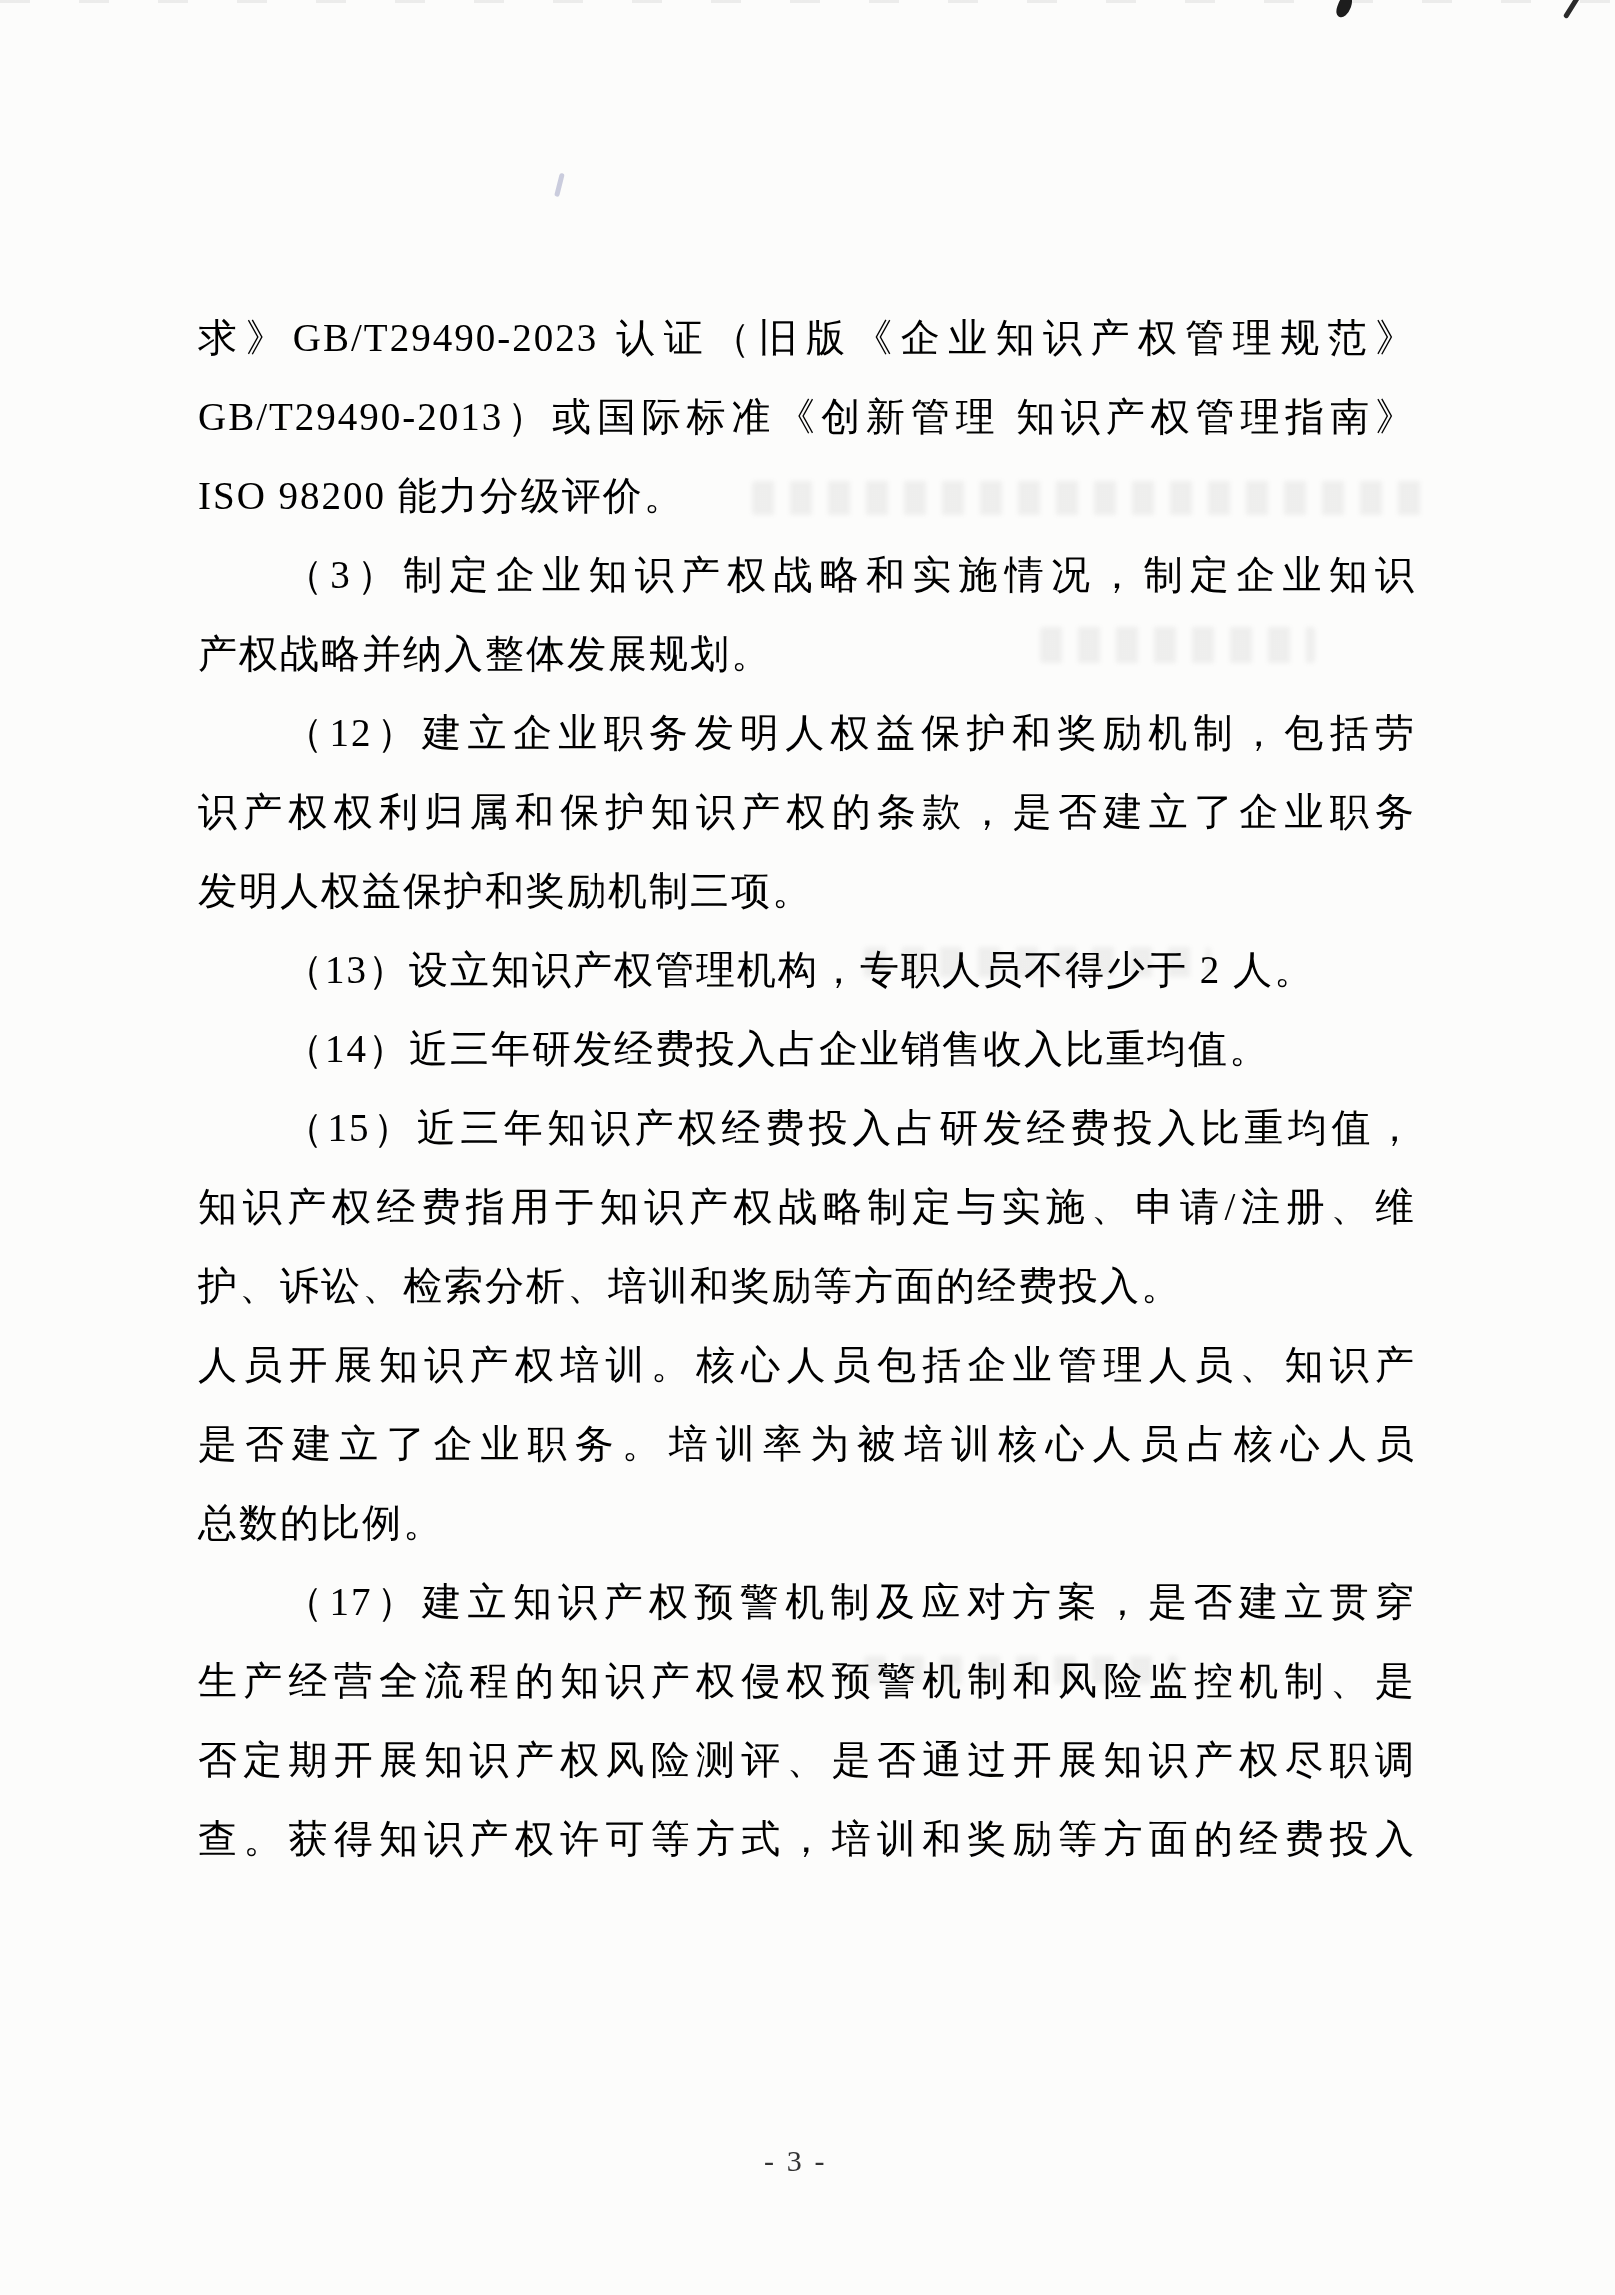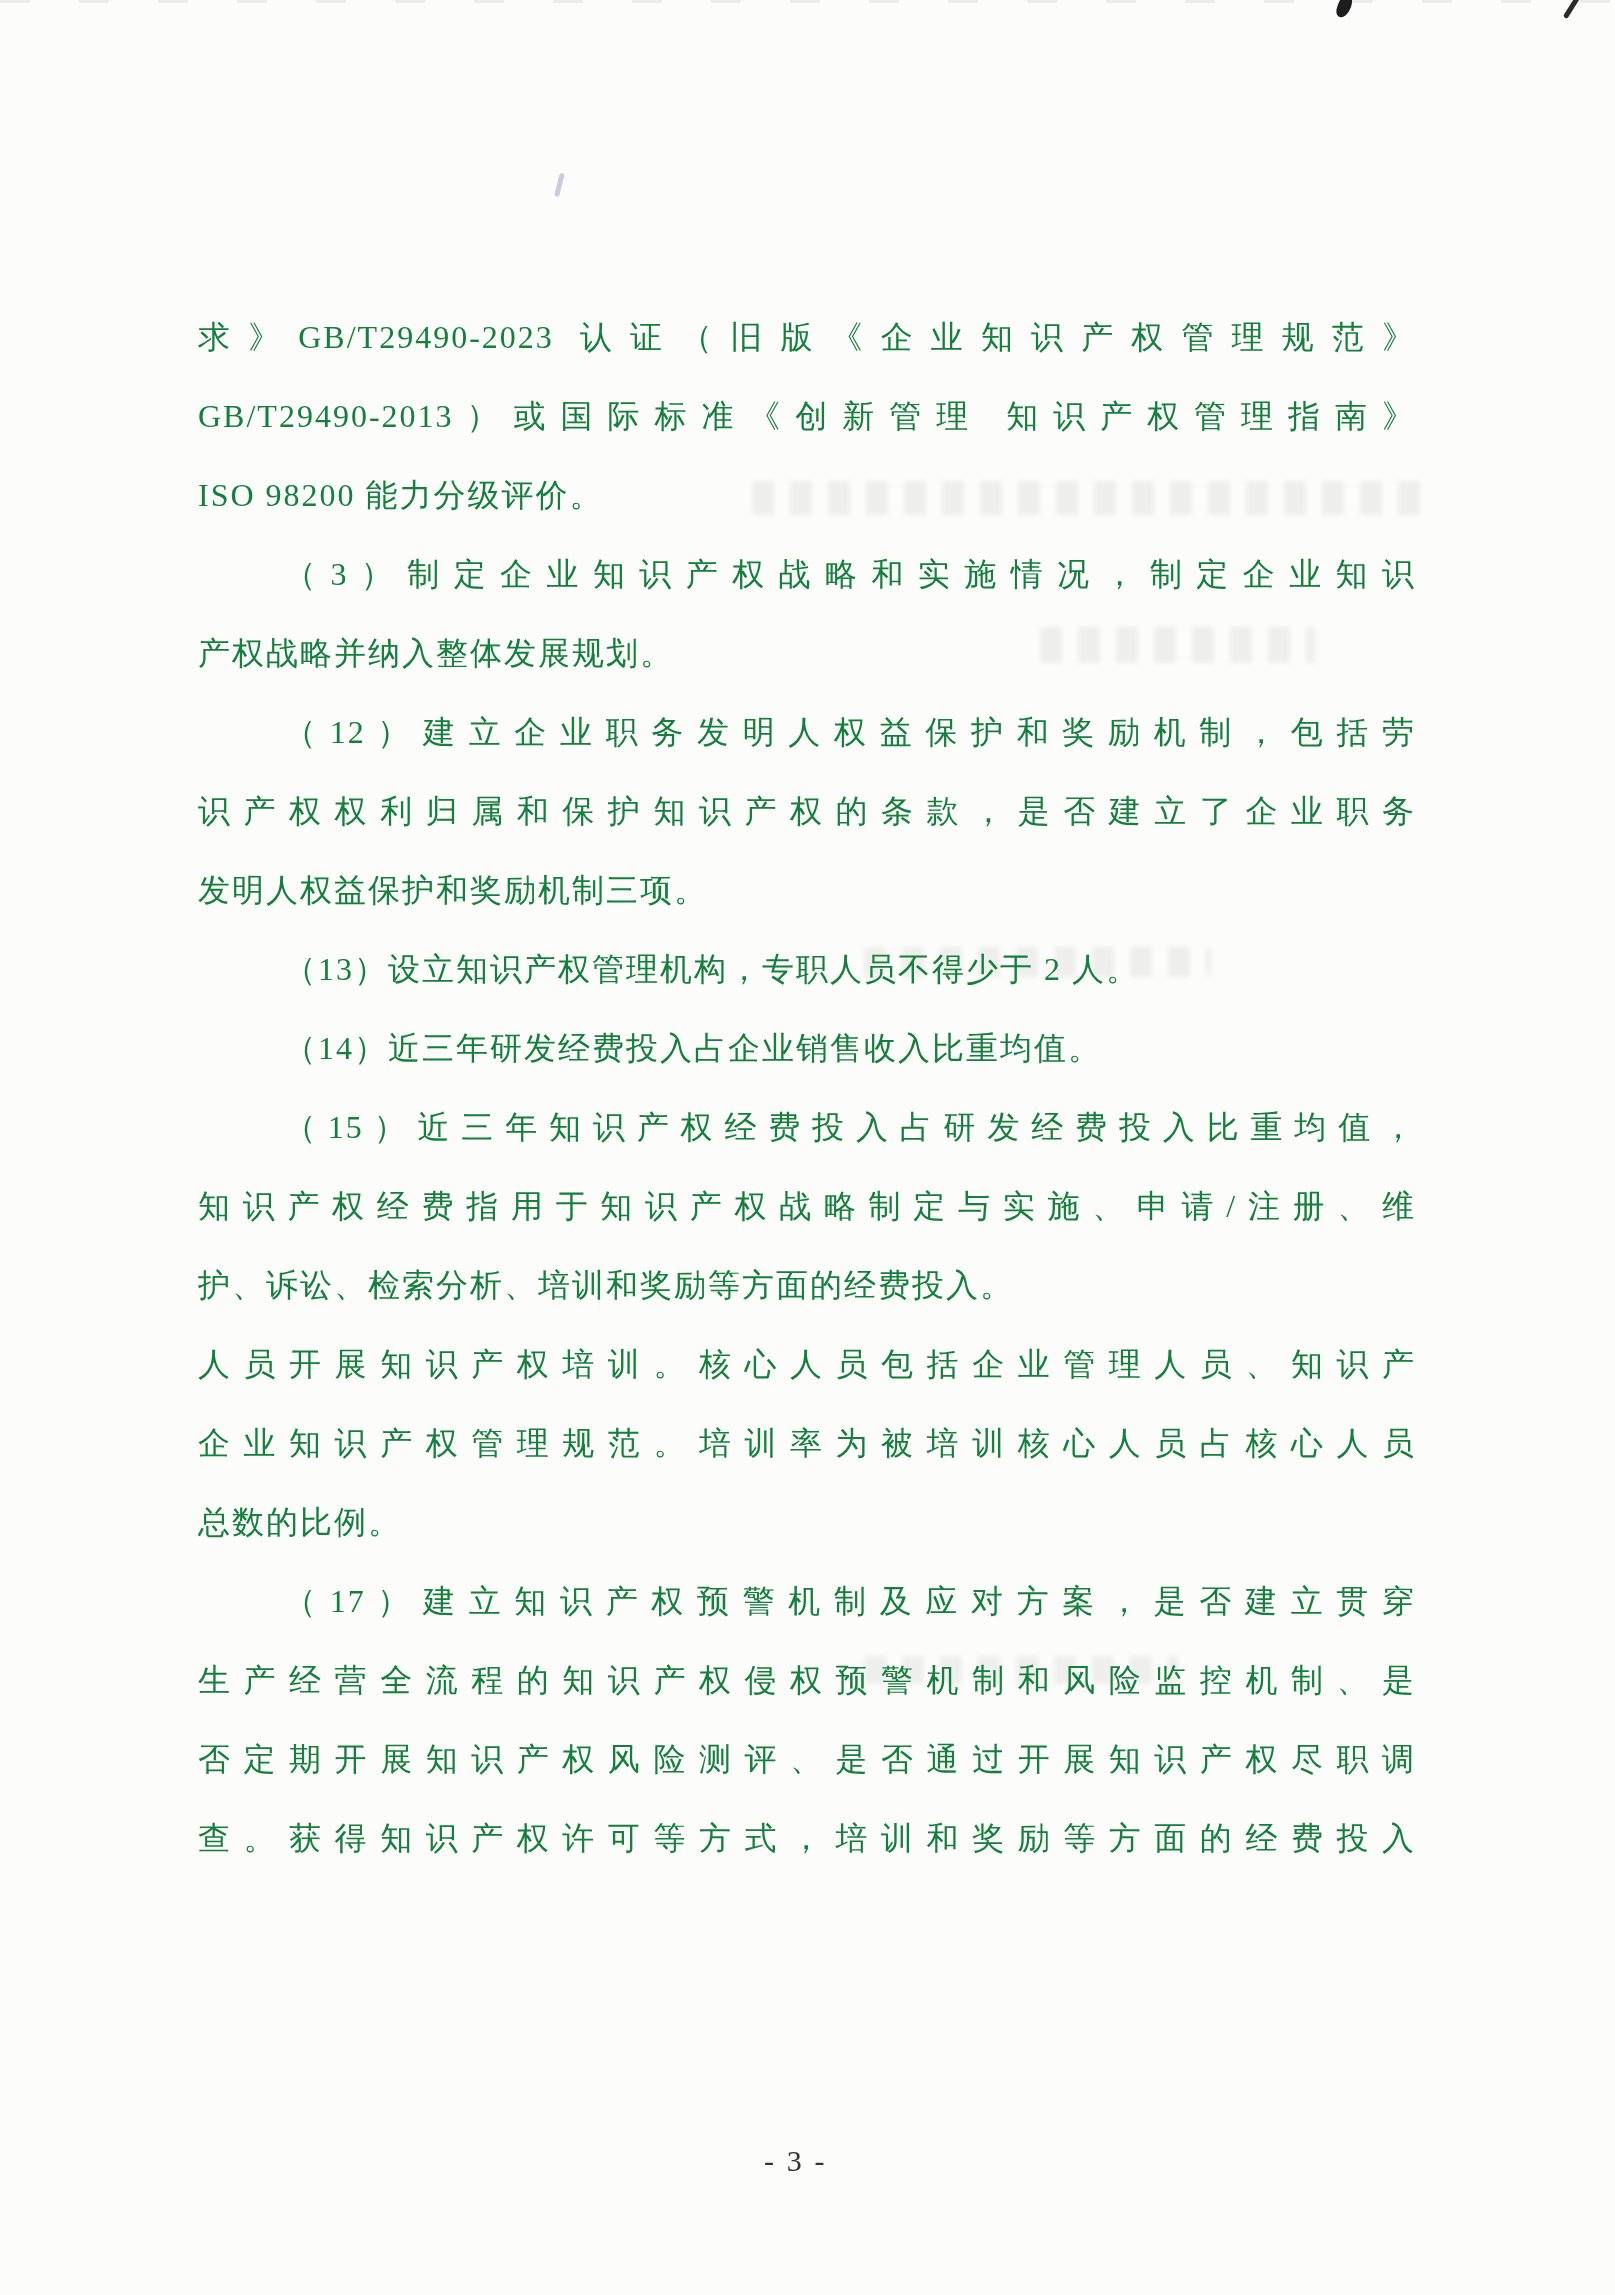--- a/index.html
+++ b/index.html
@@ -19,24 +19,24 @@
       rgba(70,70,70,.25) 0 30px, rgba(0,0,0,0) 30px 79px);
     opacity:.35;
   }
   .text-body {
     position:absolute;
     left:198px; top:298px; width:1218px;
   }
   .line {
     height:79px;
     line-height:79px;
-    font-size:32px;
+    font-size:39px;
     letter-spacing:2px;
     text-align:justify;
-    color:#15803d;
+    color:#000000;
   }
   .line.stretch { text-align-last:justify; }
   .line.end     { text-align-last:left; }
   .line.indent  { text-indent:86px; }
   .page-number {
     position:absolute;
     left:0; right:25px; top:2144px;
     text-align:center;
     font-size:30px;
     letter-spacing:2.6px;
@@ -102,21 +102,21 @@
     <div class="line end">产权战略并纳入整体发展规划。</div>
     <div class="line stretch indent">（12）建立企业职务发明人权益保护和奖励机制，包括劳</div>
     <div class="line stretch">识产权权利归属和保护知识产权的条款，是否建立了企业职务</div>
     <div class="line end">发明人权益保护和奖励机制三项。</div>
     <div class="line end indent">（13）设立知识产权管理机构，专职人员不得少于 2 人。</div>
     <div class="line end indent">（14）近三年研发经费投入占企业销售收入比重均值。</div>
     <div class="line stretch indent">（15）近三年知识产权经费投入占研发经费投入比重均值，</div>
     <div class="line stretch">知识产权经费指用于知识产权战略制定与实施、申请/注册、维</div>
     <div class="line end">护、诉讼、检索分析、培训和奖励等方面的经费投入。</div>
     <div class="line stretch">人员开展知识产权培训。核心人员包括企业管理人员、知识产</div>
-    <div class="line stretch">企业知识产权管理规范。培训率为被培训核心人员占核心人员</div>
+    <div class="line stretch">是否建立了企业职务。培训率为被培训核心人员占核心人员</div>
     <div class="line end">总数的比例。</div>
     <div class="line stretch indent">（17）建立知识产权预警机制及应对方案，是否建立贯穿</div>
     <div class="line stretch">生产经营全流程的知识产权侵权预警机制和风险监控机制、是</div>
     <div class="line stretch">否定期开展知识产权风险测评、是否通过开展知识产权尽职调</div>
     <div class="line stretch">查。获得知识产权许可等方式，培训和奖励等方面的经费投入</div>
   </div>
 
   <div class="page-number">- 3 -</div>
 
 </div>

